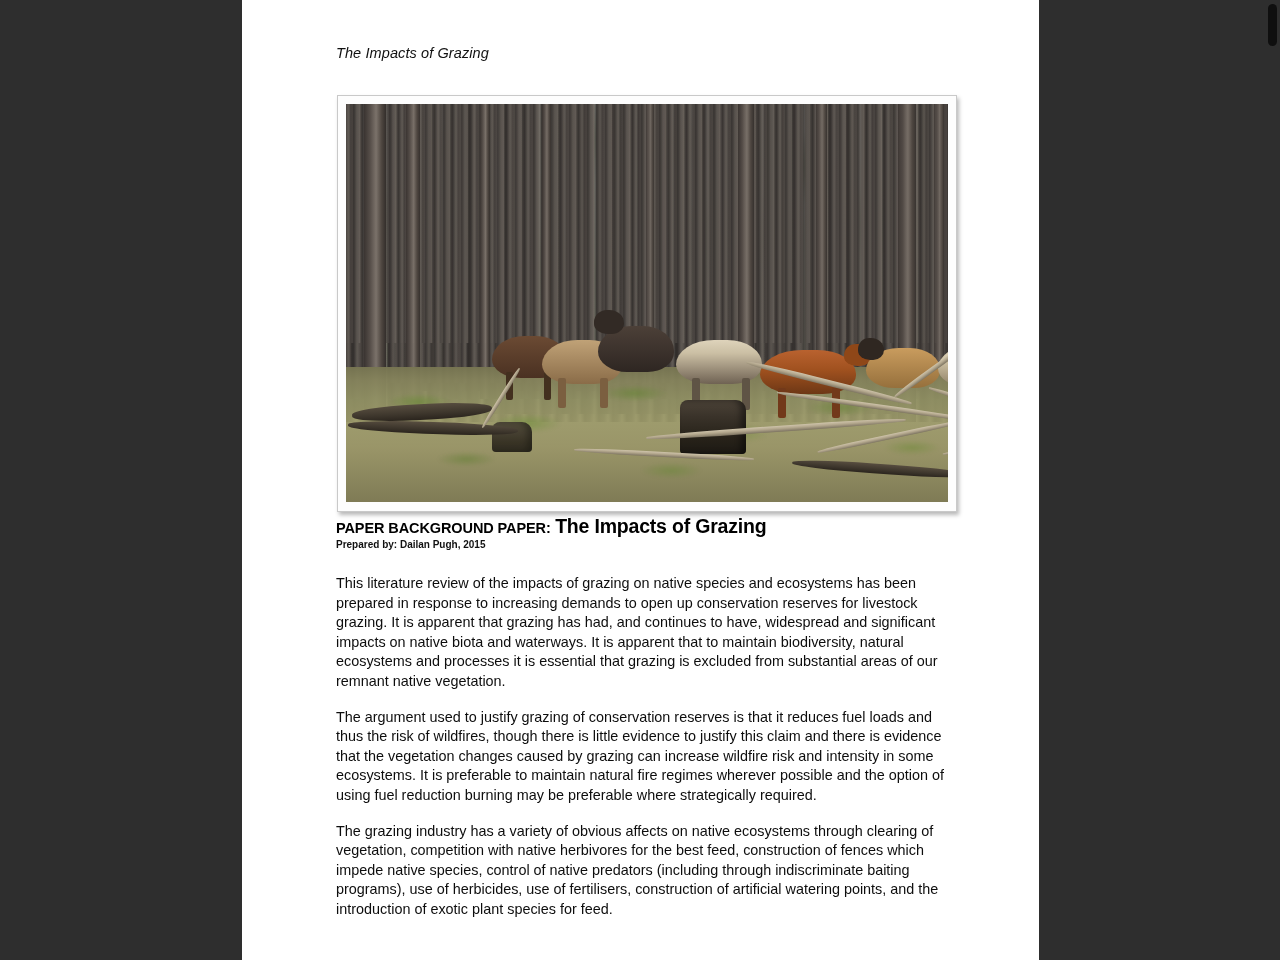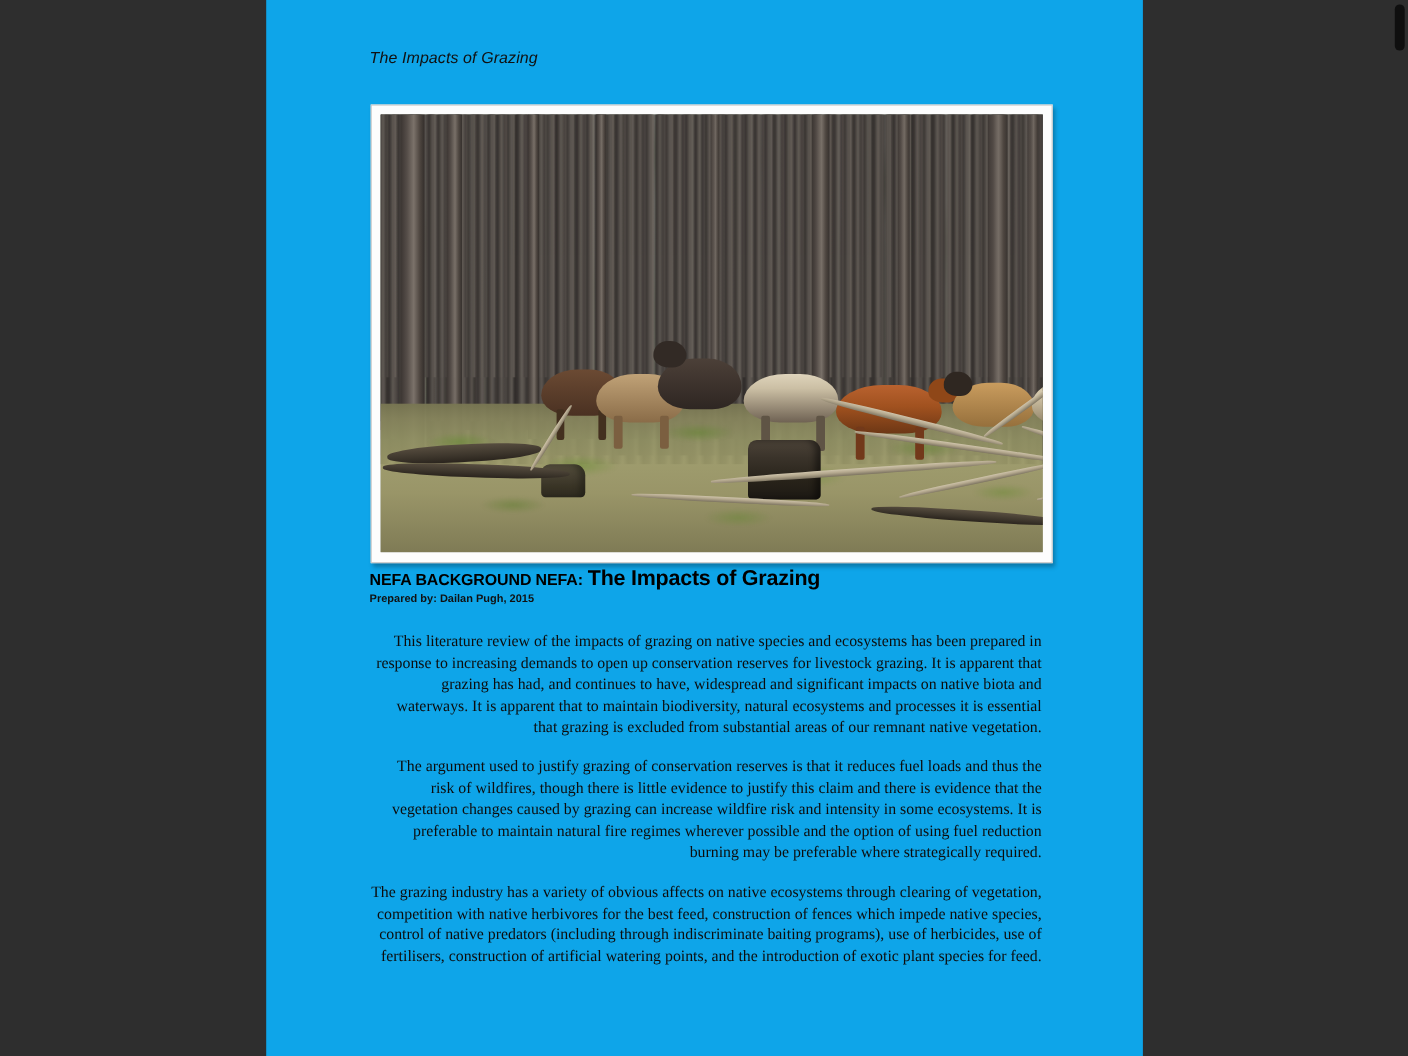--- a/index.html
+++ b/index.html
@@ -19,21 +19,21 @@
     background: #2e2e2e;
   }
 
   
   #page {
     position: absolute;
     left: 242px;
     top: 0;
     width: 797px;
     height: 960px;
-    background: #0ea5e9;
+    background: #ffffff;
     overflow: hidden;
   }
 
   #page-inner {
     position: absolute;
     left: 0;
     top: 0;
     width: 797px;
     padding: 0;
   }
@@ -230,22 +230,21 @@
     position: absolute;
     left: 94px;
     top: 574px;
     width: 611px;
   }
   .body-text p {
     margin: 0 0 16px 0;
     font-size: 14.4px;
     line-height: 19.6px;
     color: #0d0d0d;
-    text-align: right;
-    font-family: Liberation Serif, serif;
+    text-align: left;
   }
 
   
   #scrollbar-track {
     position: absolute;
     right: 0;
     top: 0;
     width: 15px;
     height: 960px;
     background: #2e2e2e;
@@ -330,21 +329,21 @@
           <div class="branch" style="left:120px; top:292px; width:70px; height:4px; transform:rotate(-58deg);"></div>
           <div class="branch" style="left:580px; top:300px; width:120px; height:5px; transform:rotate(18deg);"></div>
           <div class="branch" style="left:228px; top:348px; width:180px; height:5px; transform:rotate(3deg);"></div>
           <div class="log-dark" style="left:446px; top:360px; width:180px; height:10px; transform:rotate(4deg);"></div>
           <div class="branch" style="left:596px; top:338px; width:130px; height:4px; transform:rotate(-9deg);"></div>
 
         </div>
       </div>
 
       <div class="doc-title">
-        <span class="kicker">NEFA BACKGROUND NEFA:</span>
+        <span class="kicker">PAPER BACKGROUND PAPER:</span>
         <span class="maintitle">The Impacts of Grazing</span>
       </div>
 
       <div class="byline">Prepared by: Dailan Pugh, 2015</div>
 
       <div class="body-text">
         <p>This literature review of the impacts of grazing on native species and ecosystems has been prepared in response to increasing demands to open up conservation reserves for livestock grazing. It is apparent that grazing has had, and continues to have, widespread and significant impacts on native biota and waterways. It is apparent that to maintain biodiversity, natural ecosystems and processes it is essential that grazing is excluded from substantial areas of our remnant native vegetation.</p>
         <p>The argument used to justify grazing of conservation reserves is that it reduces fuel loads and thus the risk of wildfires, though there is little evidence to justify this claim and there is evidence that the vegetation changes caused by grazing can increase wildfire risk and intensity in some ecosystems. It is preferable to maintain natural fire regimes wherever possible and the option of using fuel reduction burning may be preferable where strategically required.</p>
         <p>The grazing industry has a variety of obvious affects on native ecosystems through clearing of vegetation, competition with native herbivores for the best feed, construction of fences which impede native species, control of native predators (including through indiscriminate baiting programs), use of herbicides, use of fertilisers, construction of artificial watering points, and the introduction of exotic plant species for feed.</p>
       </div>

